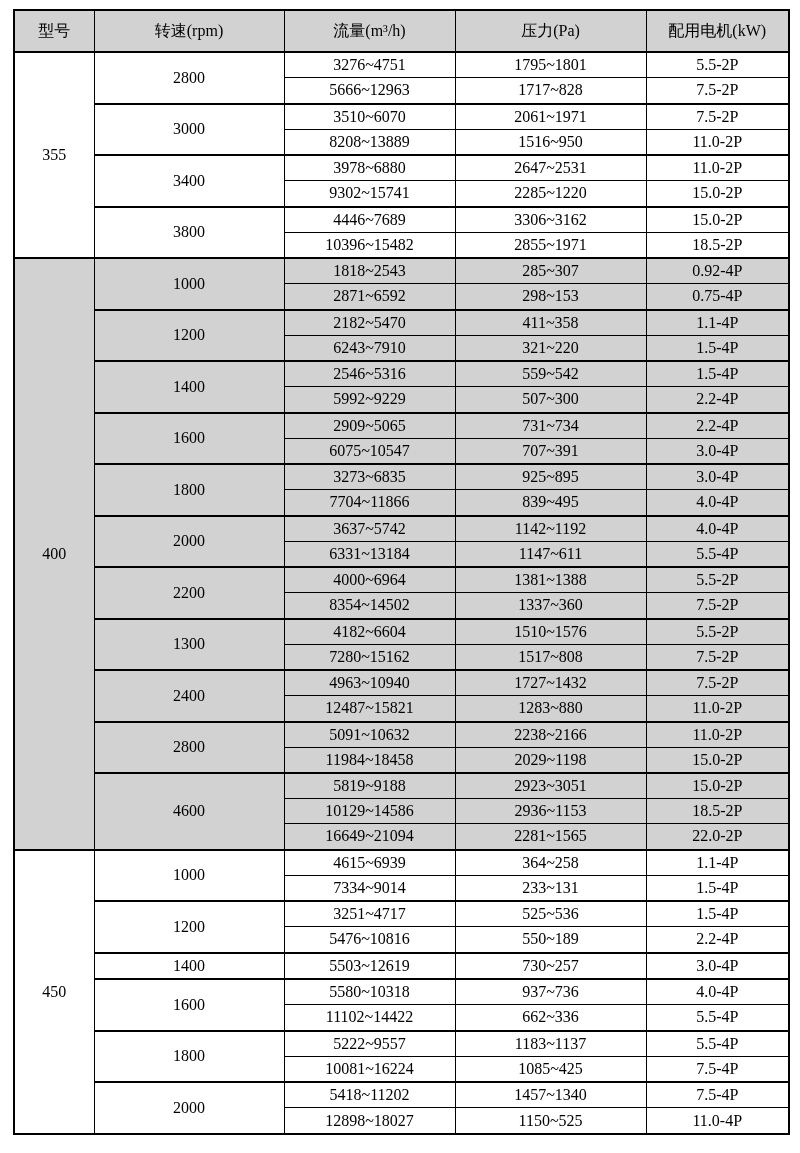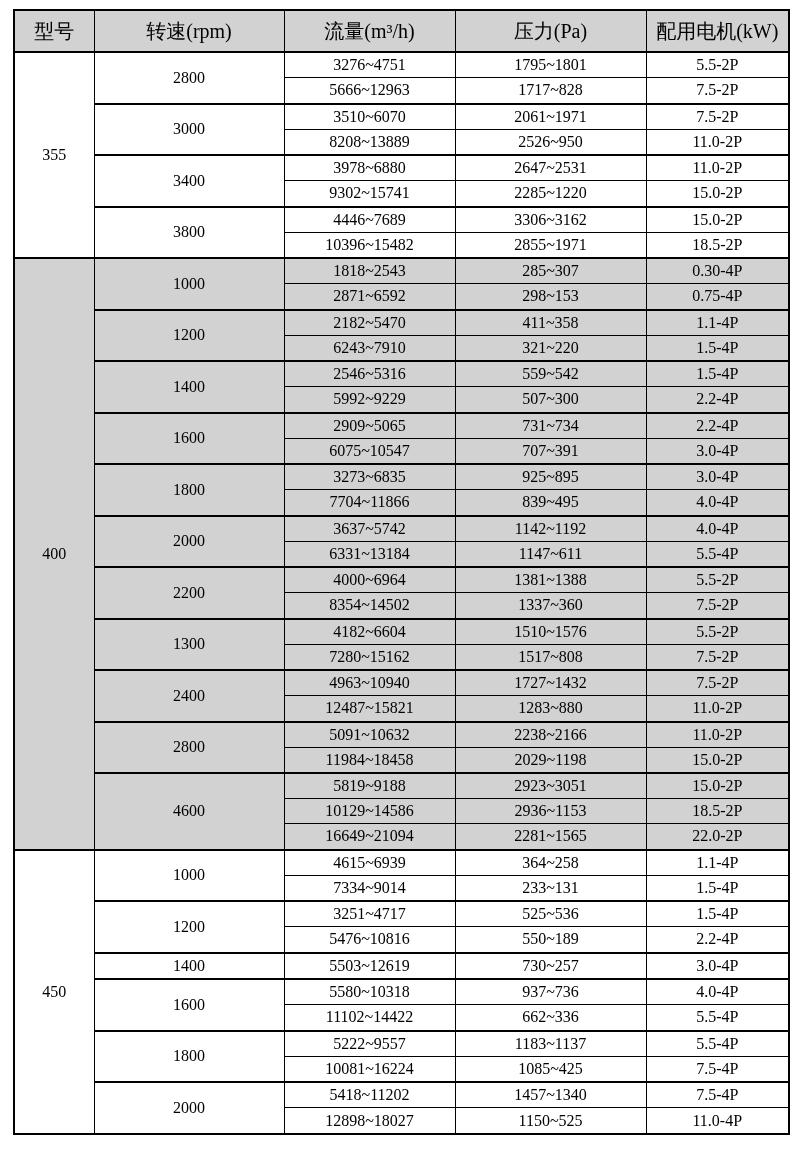--- a/index.html
+++ b/index.html
@@ -32,21 +32,21 @@
     text-align: center;
     vertical-align: middle;
     padding: 0;
     overflow: hidden;
     white-space: nowrap;
   }
   table.spec thead th {
     background: #d2d2d2;
     height: 40px;
     font-weight: normal;
-    font-size: 20px;
+    font-size: 16px;
     border-bottom: 2px solid #000000;
   }
   table.spec td {
     font-size: 16px;
   }
   tr.shaded td {
     background: #d2d2d2;
   }
   tr.group-start td {
     border-top: 2px solid #000000;
@@ -90,21 +90,21 @@
           <td>7.5-2P</td>
         </tr>
         <tr class="group-start">
           <td rowspan="2">3000</td>
           <td>3510~6070</td>
           <td>2061~1971</td>
           <td>7.5-2P</td>
         </tr>
         <tr>
           <td>8208~13889</td>
-          <td>2526~950</td>
+          <td>1516~950</td>
           <td>11.0-2P</td>
         </tr>
         <tr class="group-start">
           <td rowspan="2">3400</td>
           <td>3978~6880</td>
           <td>2647~2531</td>
           <td>11.0-2P</td>
         </tr>
         <tr>
           <td>9302~15741</td>
@@ -120,21 +120,21 @@
         <tr>
           <td>10396~15482</td>
           <td>2855~1971</td>
           <td>18.5-2P</td>
         </tr>
         <tr class="shaded group-start section-start">
           <td rowspan="23">400</td>
           <td rowspan="2">1000</td>
           <td>1818~2543</td>
           <td>285~307</td>
-          <td>0.30-4P</td>
+          <td>0.92-4P</td>
         </tr>
         <tr class="shaded">
           <td>2871~6592</td>
           <td>298~153</td>
           <td>0.75-4P</td>
         </tr>
         <tr class="shaded group-start">
           <td rowspan="2">1200</td>
           <td>2182~5470</td>
           <td>411~358</td>

